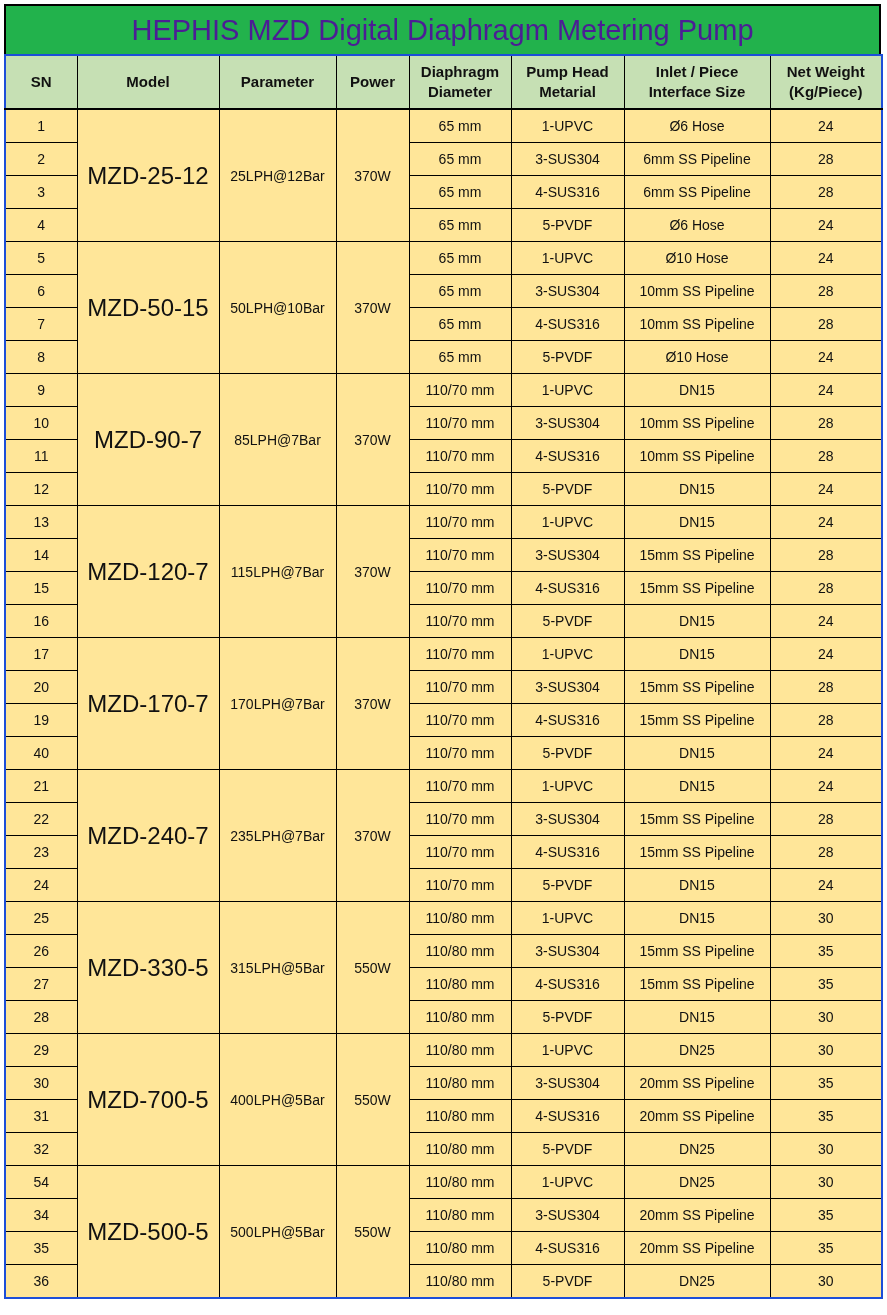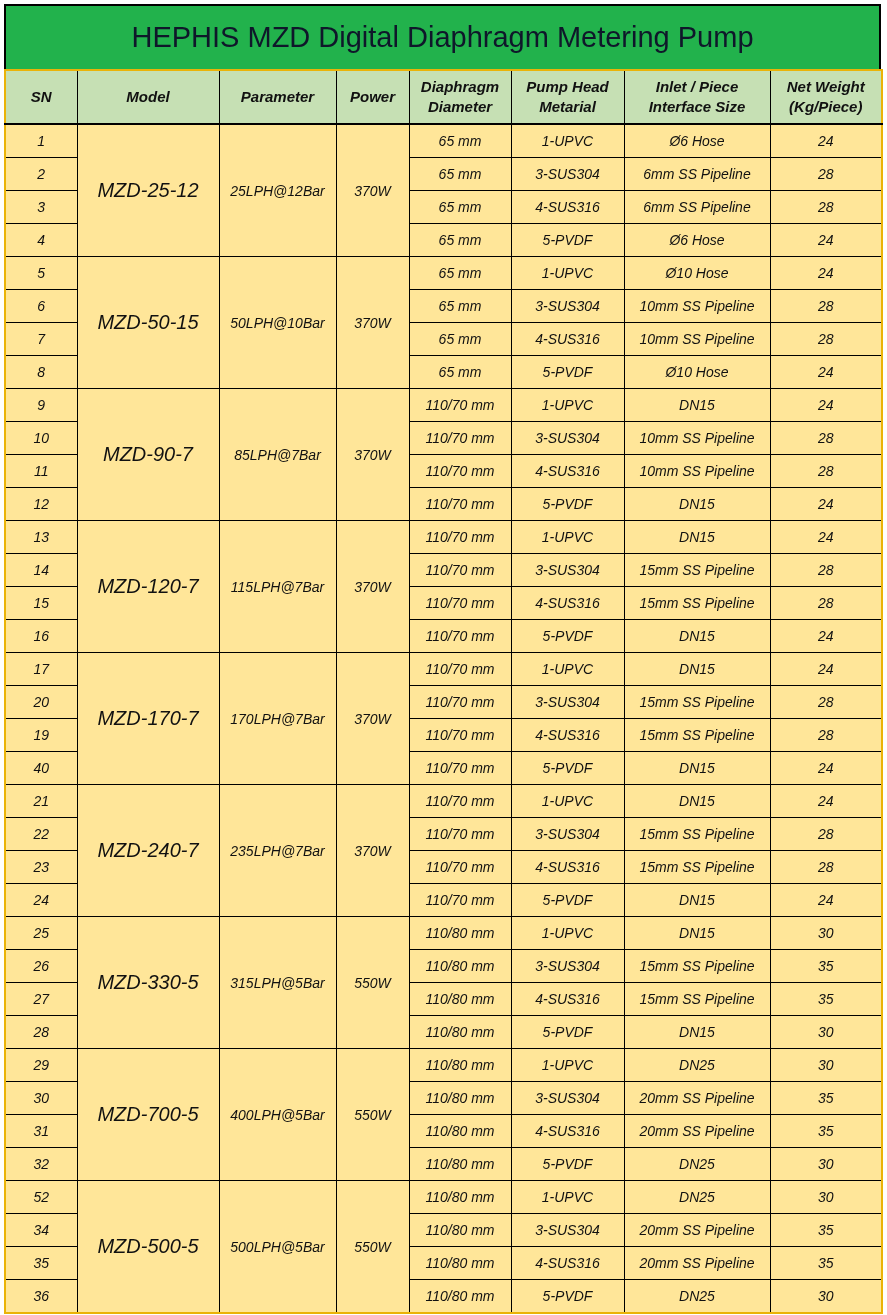--- a/index.html
+++ b/index.html
@@ -1,25 +1,25 @@
 <!DOCTYPE html>
 <html><head>
 <meta charset="utf-8">
 <style>
   html,body{margin:0;padding:0;background:#ffffff;}
   body{width:887px;height:1315px;position:relative;font-family:"Liberation Sans",sans-serif;}
   .wrap{position:absolute;left:4px;top:4px;width:877px;}
-  .title{height:65px;background:#22b24c;border:2px solid #000;border-bottom:none;display:flex;align-items:center;justify-content:center;font-size:29px;color:#0f172a;box-sizing:border-box;}
+  .title{height:50px;background:#22b24c;border:2px solid #000;border-bottom:none;display:flex;align-items:center;justify-content:center;font-size:29px;color:#4c1d95;box-sizing:border-box;}
   table{border-collapse:collapse;width:877px;table-layout:fixed;}
   th,td{border:1px solid #000;text-align:center;vertical-align:middle;color:#111;padding:0;}
   thead th{background:#c6e0b4;height:52px;font-size:15px;font-weight:bold;line-height:20px;}
   thead tr{border-bottom:2px solid #000;}
   tbody td{background:#ffe699;height:32px;font-size:14px;}
-  td.model{font-size:20px;}
-  table{border:2px solid #eab308;font-style:italic;}
+  td.model{font-size:24px;}
+  table{border:2px solid #1d4ed8;}
 </style>
 </head>
 <body>
 
 <div class="wrap">
   <div class="title">HEPHIS MZD Digital Diaphragm Metering Pump</div>
   <table>
     <colgroup>
       <col style="width:72px">
         <col style="width:142px">
@@ -285,21 +285,21 @@
           <td>35</td>
         </tr>
         <tr>
           <td>32</td>
           <td>110/80 mm</td>
           <td>5-PVDF</td>
           <td>DN25</td>
           <td>30</td>
         </tr>
         <tr>
-          <td>52</td>
+          <td>54</td>
           <td class="model" rowspan="4">MZD-500-5</td>
           <td rowspan="4">500LPH@5Bar</td>
           <td rowspan="4">550W</td>
           <td>110/80 mm</td>
           <td>1-UPVC</td>
           <td>DN25</td>
           <td>30</td>
         </tr>
         <tr>
           <td>34</td>

